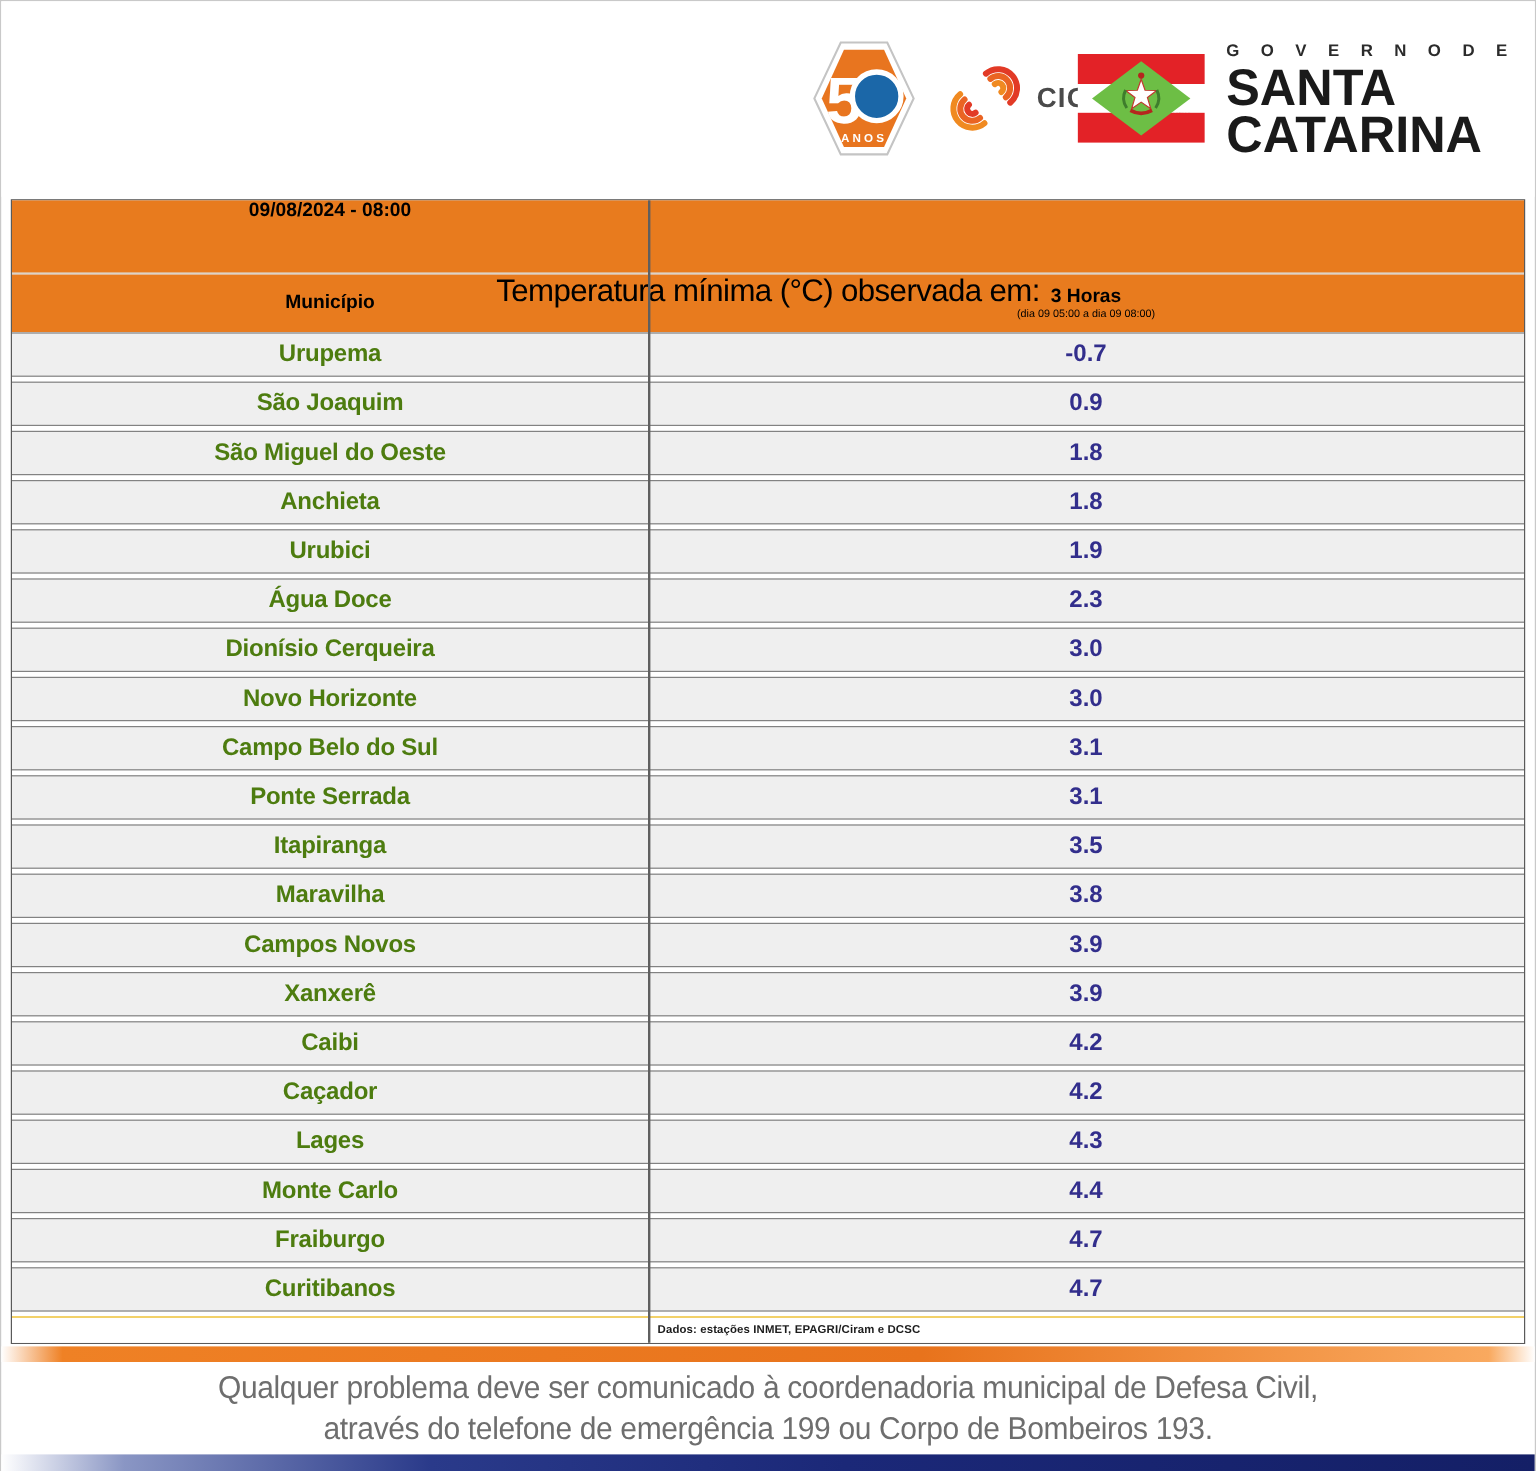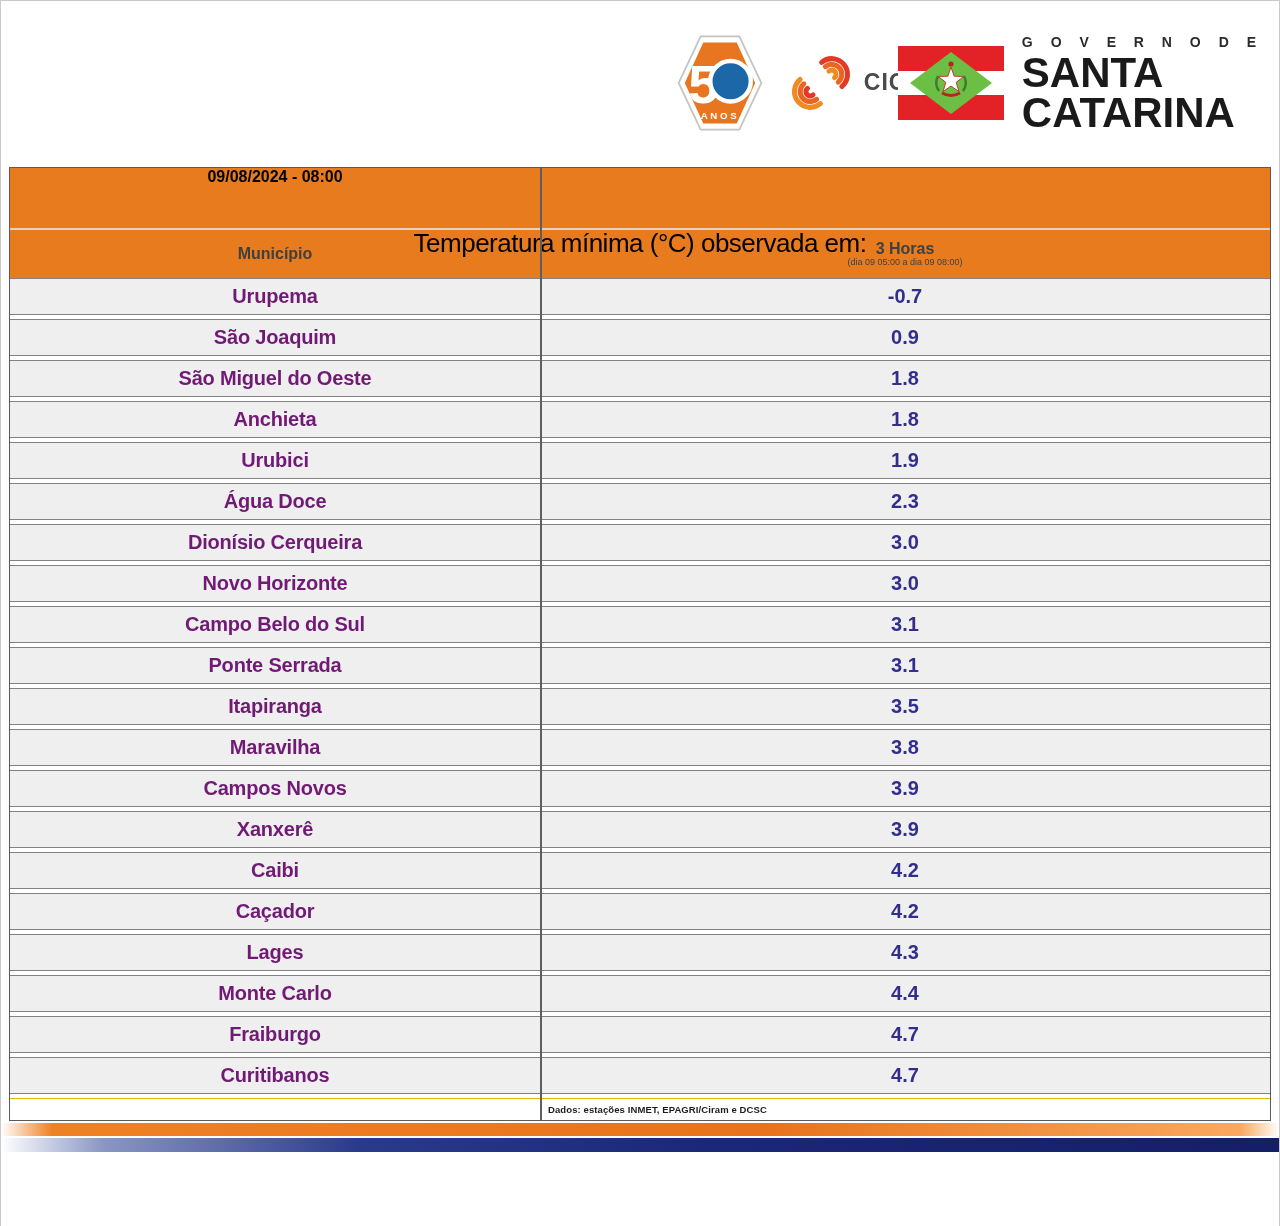--- a/index.html
+++ b/index.html
@@ -44,34 +44,34 @@
   .logo-flag{width:106px;height:74px;}
   
   .logo-governo{display:flex;flex-direction:column;color:var(--text_black);padding-left:4px;}
   .gov-line1{font-size:14px;font-weight:bold;letter-spacing:7px;color:#2b2b2b;margin-bottom:3px;white-space:nowrap;}
   .gov-line2,.gov-line3{font-size:42px;font-weight:bold;letter-spacing:0px;line-height:.93;transform:scaleY(1.02);white-space:nowrap;}
 
   
   .tbl{margin:2px 8px 0 8px;position:relative;border:1px solid #5a5a5a;background:#fff;}
   .tbl::after{content:"";position:absolute;top:0;bottom:0;left:530px;width:2px;background:#5f5f5f;}
   .hrow1{display:flex;height:62px;background:var(--orange);color:#000000;border-bottom:2px solid #ddd3c7;flex-direction:column;}
-  .hrow2{display:flex;height:48px;background:var(--orange);color:#404040;}
+  .hrow2{display:flex;height:48px;background:var(--orange);color:#000000;}
   .hcell-l{width:530px;display:flex;align-items:center;justify-content:center;}
   .hcell-r{flex:1;display:flex;align-items:center;justify-content:center;flex-direction:column;}
   .h-date{font-size:16px;font-weight:bold;}
   .h-title{font-size:26px;font-weight:normal;letter-spacing:-.5px;margin-top:42px;}
   .h-mun{font-size:16px;font-weight:bold;}
   .h-3h{font-size:16px;font-weight:bold;line-height:1.1;}
   .h-3h-sub{font-size:9px;font-weight:normal;line-height:1.1;}
 
   .tbody{background:#fff;}
   .trow{display:flex;height:37px;background:var(--row_bg);border-top:1px solid #828282;border-bottom:1px solid #828282;margin-bottom:4px;}
   .trow:last-child{margin-bottom:4px;}
   .cell-mun{width:530px;display:flex;align-items:center;justify-content:center;
-    font-size:20px;font-weight:bold;color:#701a75;letter-spacing:-.2px;}
+    font-size:20px;font-weight:bold;color:#4d7c0f;letter-spacing:-.2px;}
   .cell-temp{flex:1;display:flex;align-items:center;justify-content:center;
     font-size:20px;font-weight:bold;color:var(--temp_value);}
 
   .srcrow{display:flex;height:22px;background:#fff;border-top:1px solid #eab308;align-items:center;}
   .src-spacer{width:530px;height:100%;}
   .src-text{flex:1;font-size:9.5px;color:#1c1c1c;font-weight:bold;padding-left:8px;letter-spacing:.1px;}
 
   
   .orange-bar{height:13px;margin-top:2px;
     background:linear-gradient(90deg,#ffffff 0%,#f2categorie 0) ;
@@ -268,16 +268,20 @@
 </div>
 
     <div class="srcrow">
       <div class="src-spacer"></div>
       <div class="src-text">Dados: estações INMET, EPAGRI/Ciram e DCSC</div>
     </div>
   </div>
 
   <div class="orange-bar"></div>
 
+  <div class="notice">
+    <span class="notice-line">Qualquer problema deve ser comunicado à coordenadoria municipal de Defesa Civil,</span>
+    <span class="notice-line">através do telefone de emergência 199 ou Corpo de Bombeiros 193.</span>
+  </div>
 
   <div class="navy-bar"></div>
   <div class="bottom-white"></div>
 </div>
 
 </body></html>

